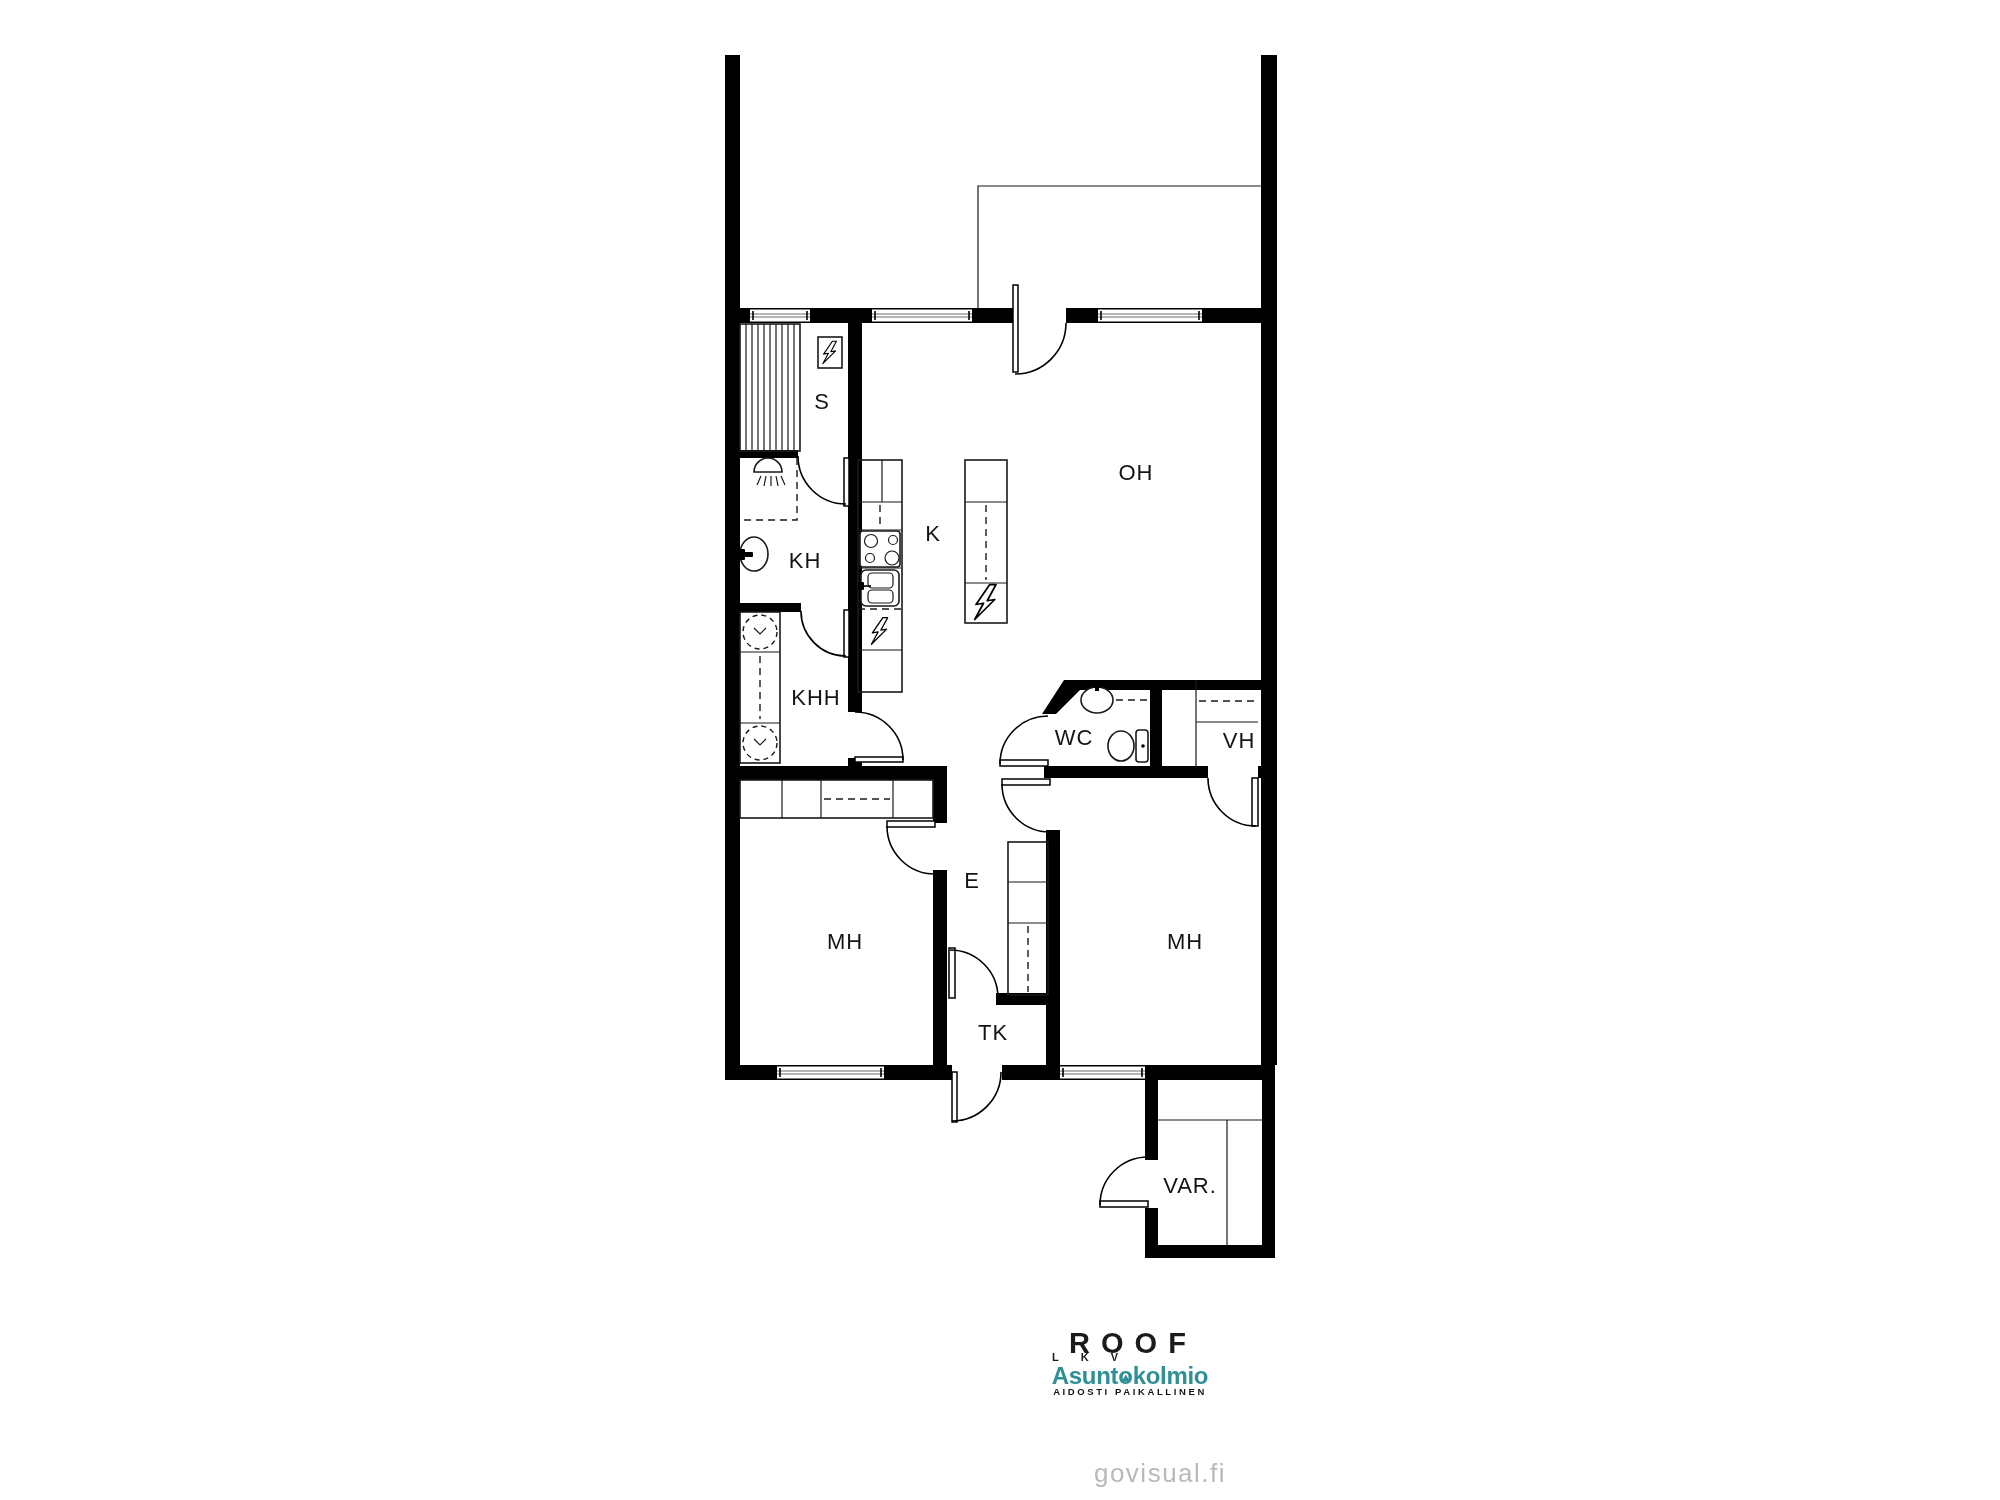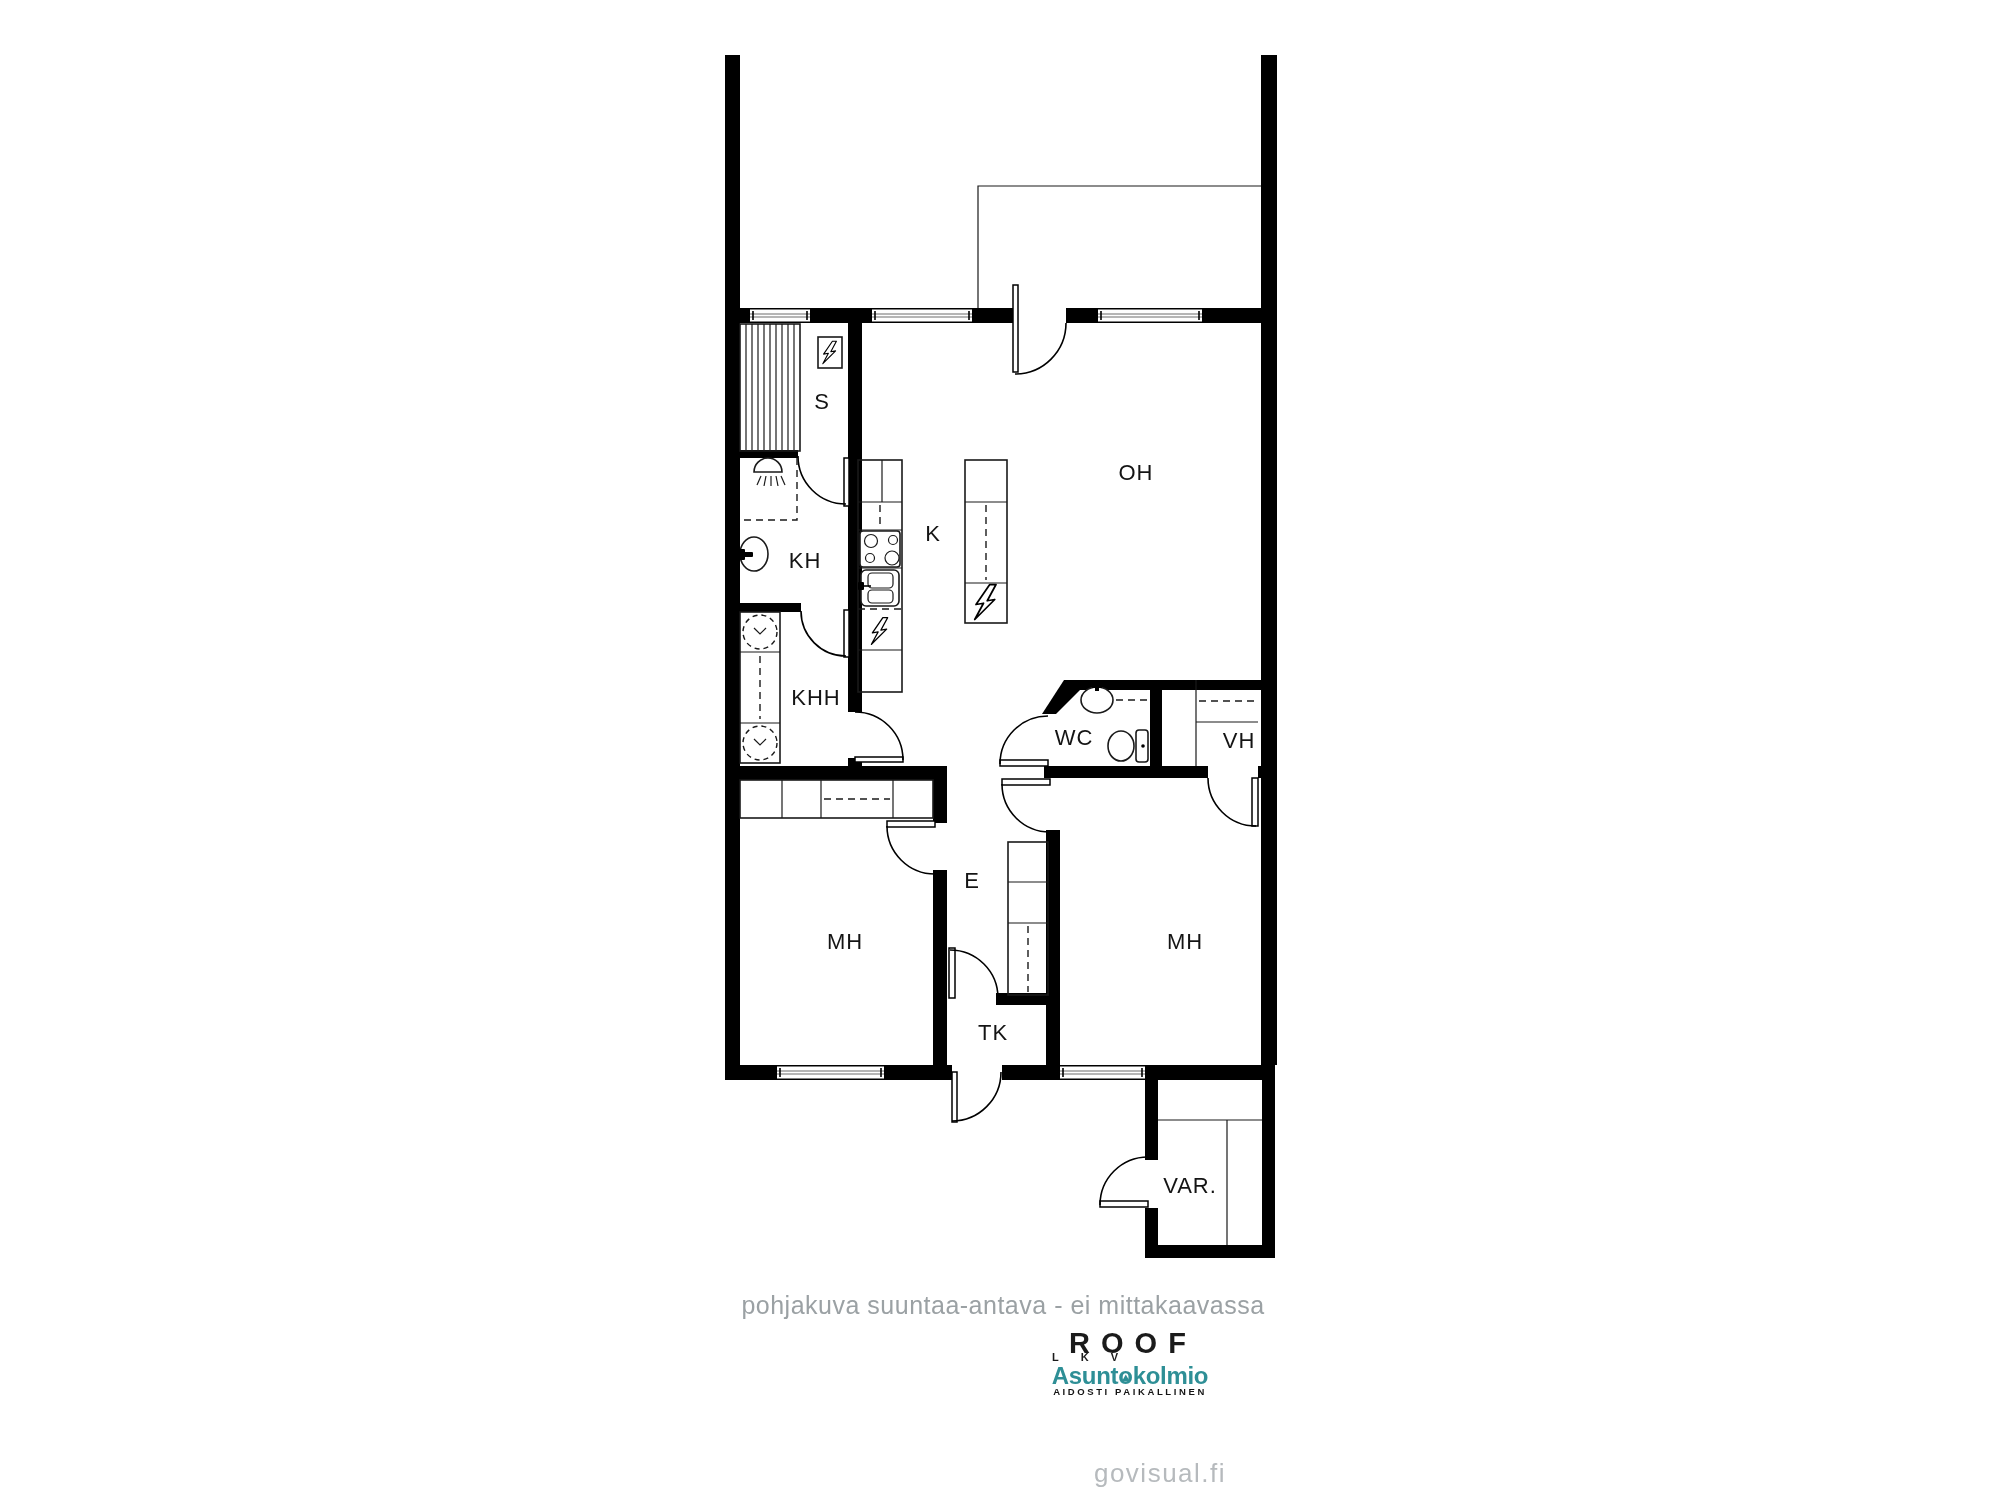--- a/index.html
+++ b/index.html
@@ -299,19 +299,18 @@
   <text class="rlabel" x="1136" y="480" text-anchor="middle">OH</text>
   <text class="rlabel" x="1074" y="745" text-anchor="middle">WC</text>
   <text class="rlabel" x="1239" y="748" text-anchor="middle">VH</text>
   <text class="rlabel" x="845" y="949" text-anchor="middle">MH</text>
   <text class="rlabel" x="972" y="888" text-anchor="middle">E</text>
   <text class="rlabel" x="1185" y="949" text-anchor="middle">MH</text>
   <text class="rlabel" x="993" y="1040" text-anchor="middle">TK</text>
   <text class="rlabel" x="1190" y="1193" text-anchor="middle">VAR.</text>
 </svg>
 
-  <div class="footer-text disclaimer">pohjakuva suuntaa-antava - ei mittakaavassa</div>
   <div class="footer-text roof">ROOF</div>
   <div class="footer-text lkv">LKV</div>
   <div class="footer-text brand"><span>Asunt</span><span class="o-tri">o</span><span>kolmio</span></div>
   <div class="footer-text tagline">AIDOSTI PAIKALLINEN</div>
   <div class="footer-text watermark">govisual.fi</div>
 </div>
 
 </body></html>

